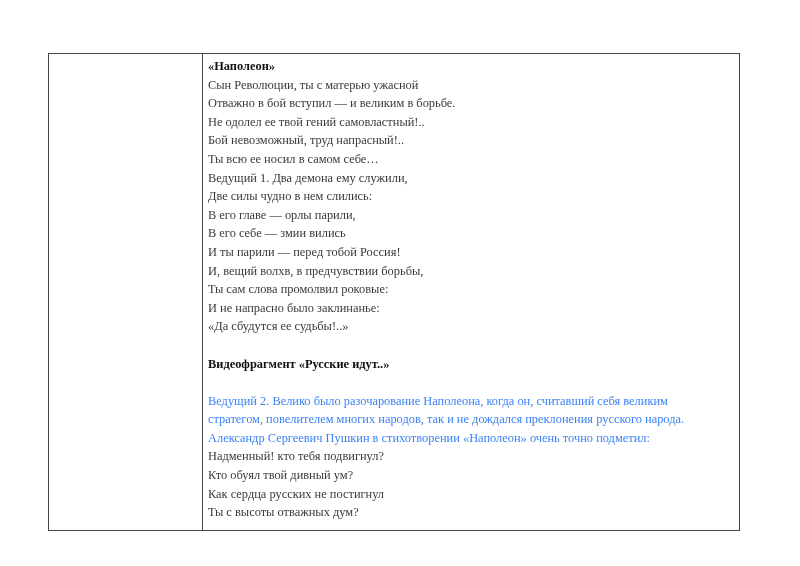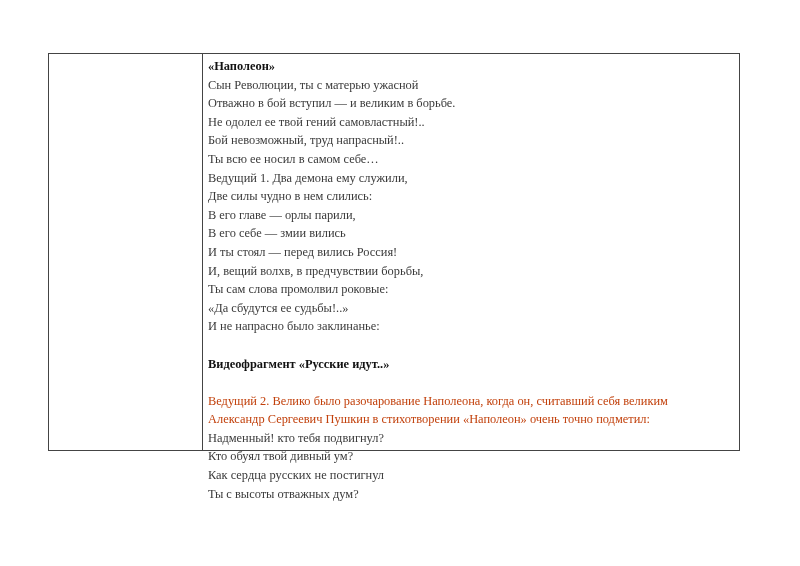--- a/index.html
+++ b/index.html
@@ -1,54 +1,55 @@
 <!DOCTYPE html>
 <html><head>
   <meta charset="utf-8">
   <style>
     html, body { margin: 0; padding: 0; background: #ffffff; }
     body { width: 800px; height: 566px; position: relative; overflow: hidden;
            font-family: "Liberation Serif", serif; color: #333; }
-    .table { position: absolute; left: 48px; top: 53px; width: 692px; height: 398px;
+    .table { position: absolute; left: 48px; top: 53px; width: 692px; height: 478px;
              border: 1px solid #444; box-sizing: border-box; display: flex; }
     .col-left { width: 154px; border-right: 1px solid #444; box-sizing: border-box; height: 100%; }
     .col-right { flex: 1; padding: 3px 0 0 5px; box-sizing: border-box; }
     .line { font-size: 12.4px; line-height: 18.6px; white-space: nowrap; color: #3a3a3a; }
     .bold { font-weight: bold; color: #111; }
-    .dark { color: #c2410c; }
+    .dark { color: #3b82f6; }
     .gap { height: 18.6px; }
   </style>
 </head>
 <body>
 
 <div class="table">
   <div class="col-left"></div>
   <div class="col-right">
     <div class="line bold">«Наполеон»</div>
     <div>
       <div class="line">Сын Революции, ты с матерью ужасной</div>
       <div class="line">Отважно в бой вступил — и великим в борьбе.</div>
       <div class="line">Не одолел ее твой гений самовластный!..</div>
       <div class="line">Бой невозможный, труд напрасный!..</div>
       <div class="line">Ты всю ее носил в самом себе…</div>
       <div class="line">Ведущий 1. Два демона ему служили,</div>
       <div class="line">Две силы чудно в нем слились:</div>
       <div class="line">В его главе — орлы парили,</div>
       <div class="line">В его себе — змии вились</div>
-      <div class="line">И ты стоял — перед вились Россия!</div>
+      <div class="line">И ты парили — перед тобой Россия!</div>
       <div class="line">И, вещий волхв, в предчувствии борьбы,</div>
       <div class="line">Ты сам слова промолвил роковые:</div>
+      <div class="line">И не напрасно было заклинанье:</div>
       <div class="line">«Да сбудутся ее судьбы!..»</div>
-      <div class="line">И не напрасно было заклинанье:</div>
     </div>
     <div class="gap"></div>
     <div class="line bold">Видеофрагмент «Русские идут..»</div>
     <div class="gap"></div>
     <div>
       <div class="line dark">Ведущий 2. Велико было разочарование Наполеона, когда он, считавший себя великим</div>
+      <div class="line dark">стратегом, повелителем многих народов, так и не дождался преклонения русского народа.</div>
       <div class="line dark">Александр Сергеевич Пушкин в стихотворении «Наполеон» очень точно подметил:</div>
     </div>
     <div>
       <div class="line">Надменный! кто тебя подвигнул?</div>
       <div class="line">Кто обуял твой дивный ум?</div>
       <div class="line">Как сердца русских не постигнул</div>
       <div class="line">Ты с высоты отважных дум?</div>
     </div>
   </div>
 </div>

